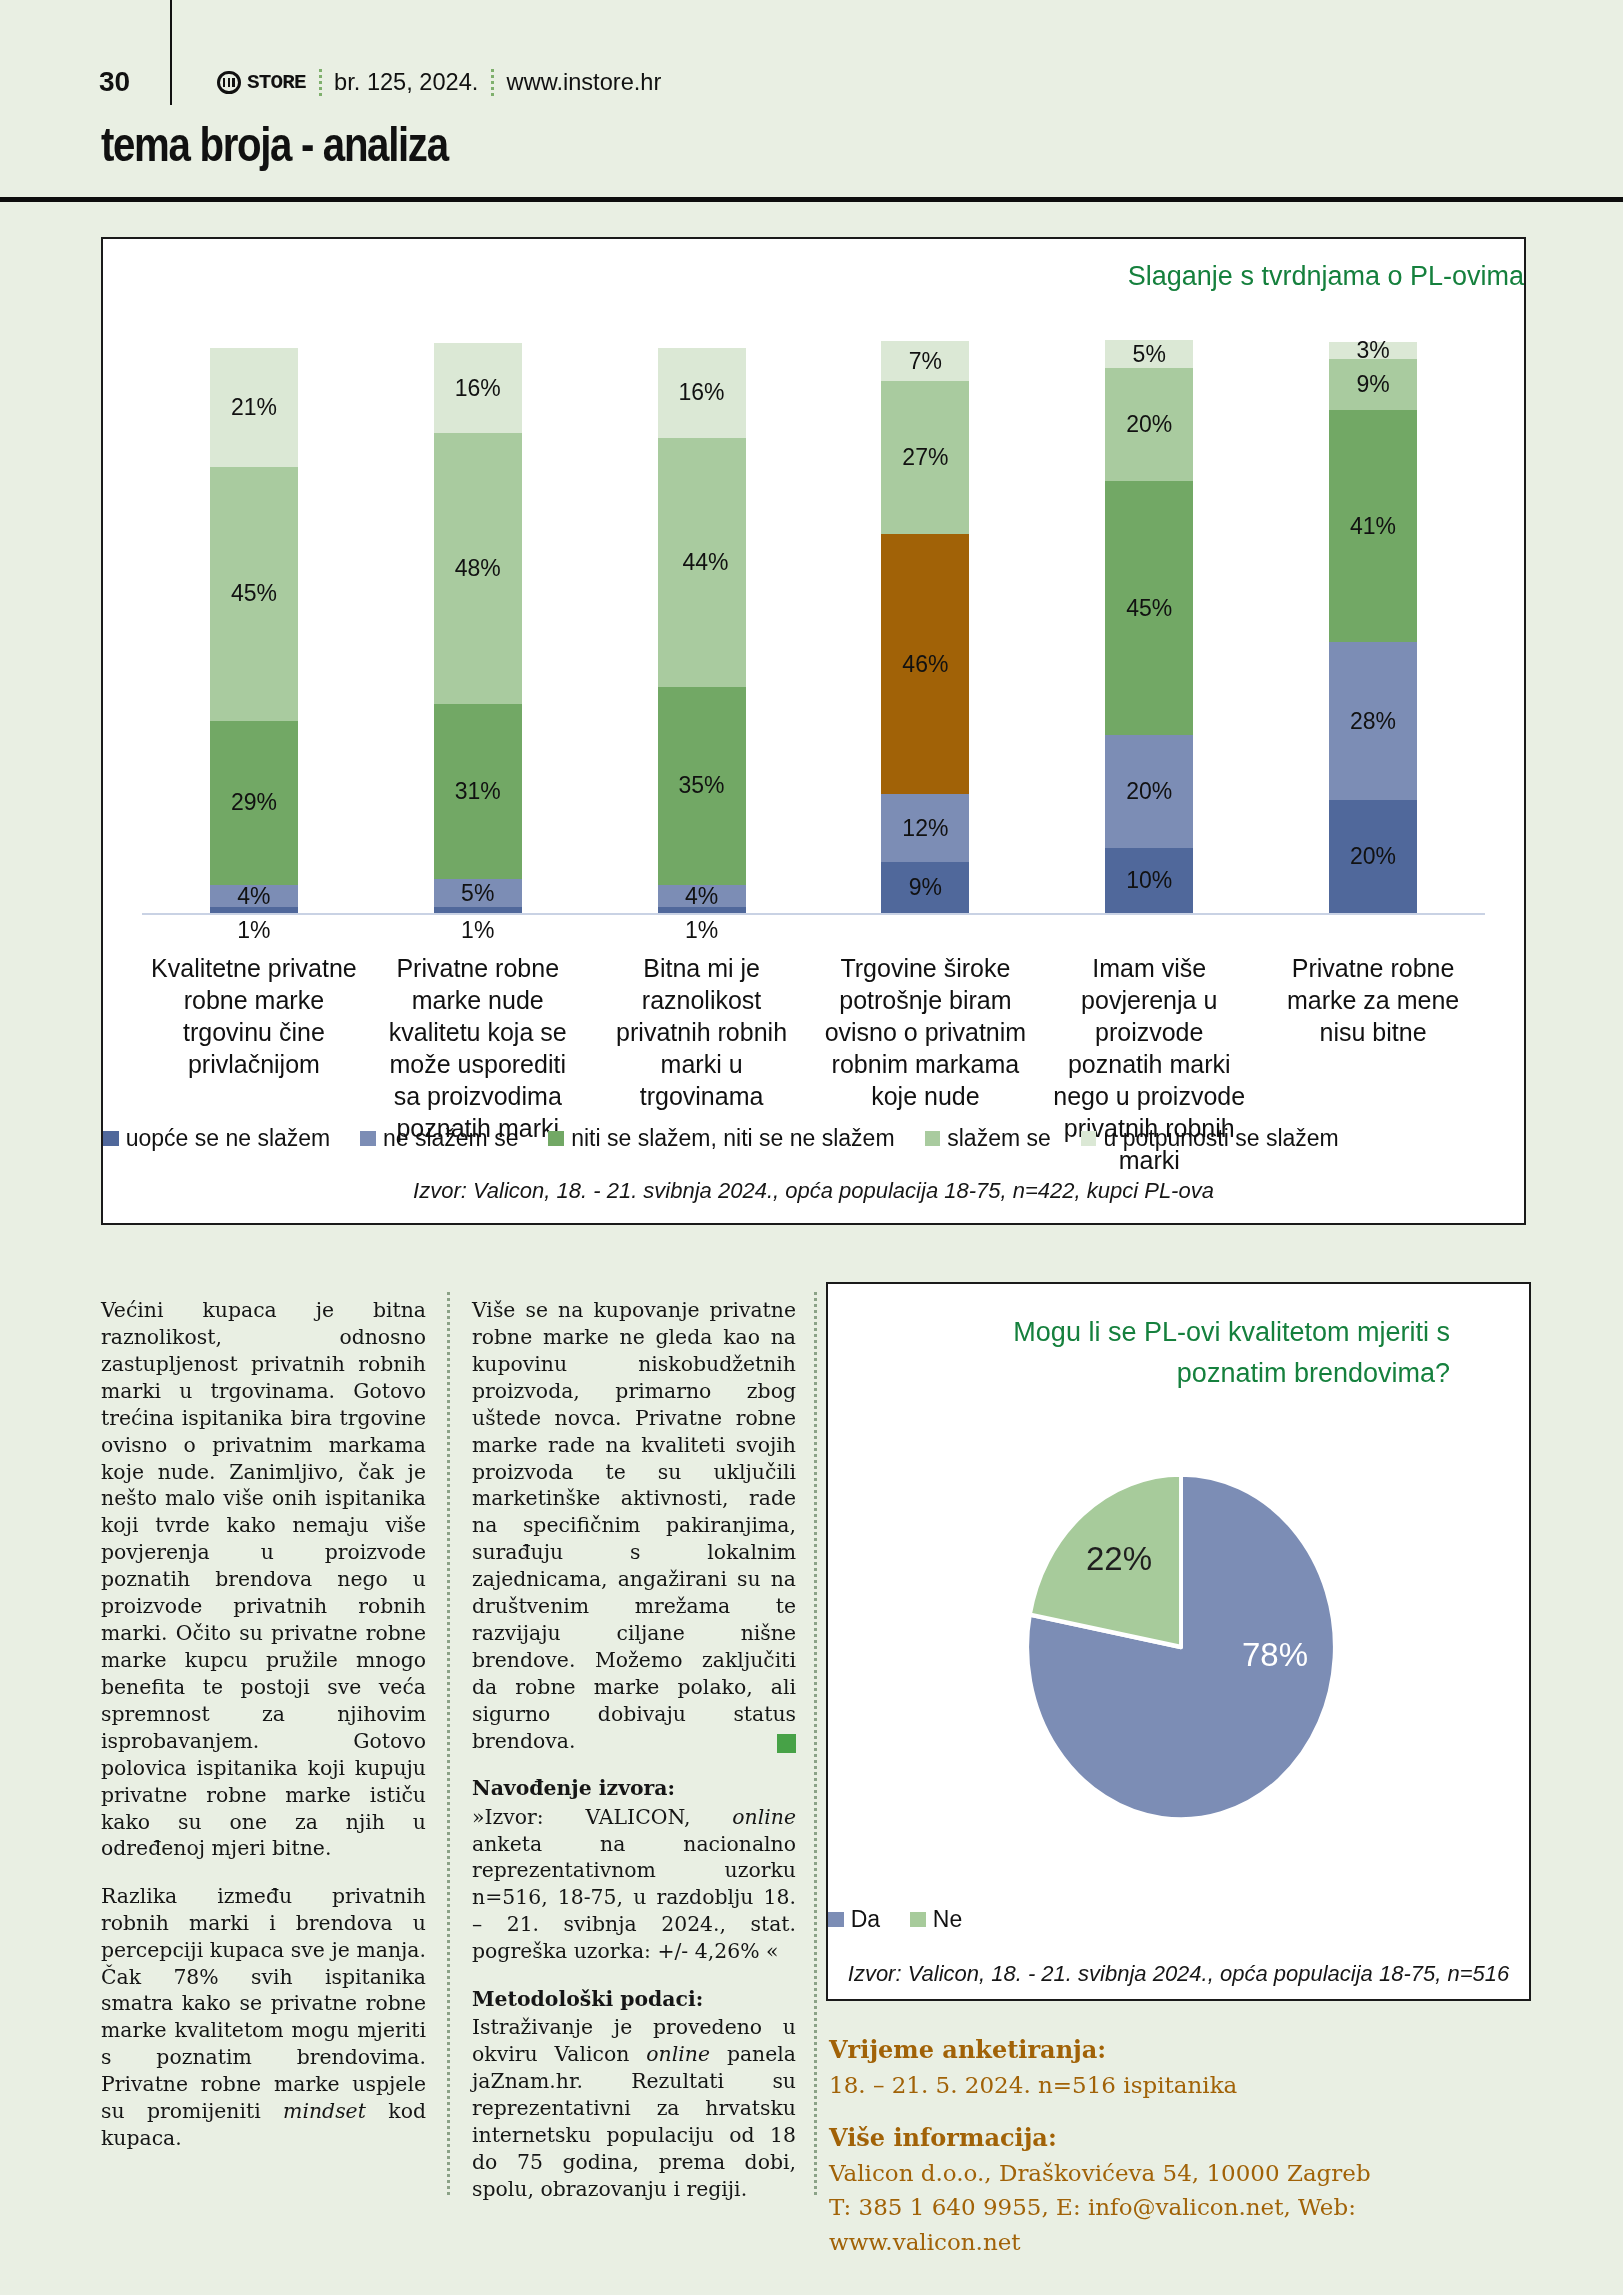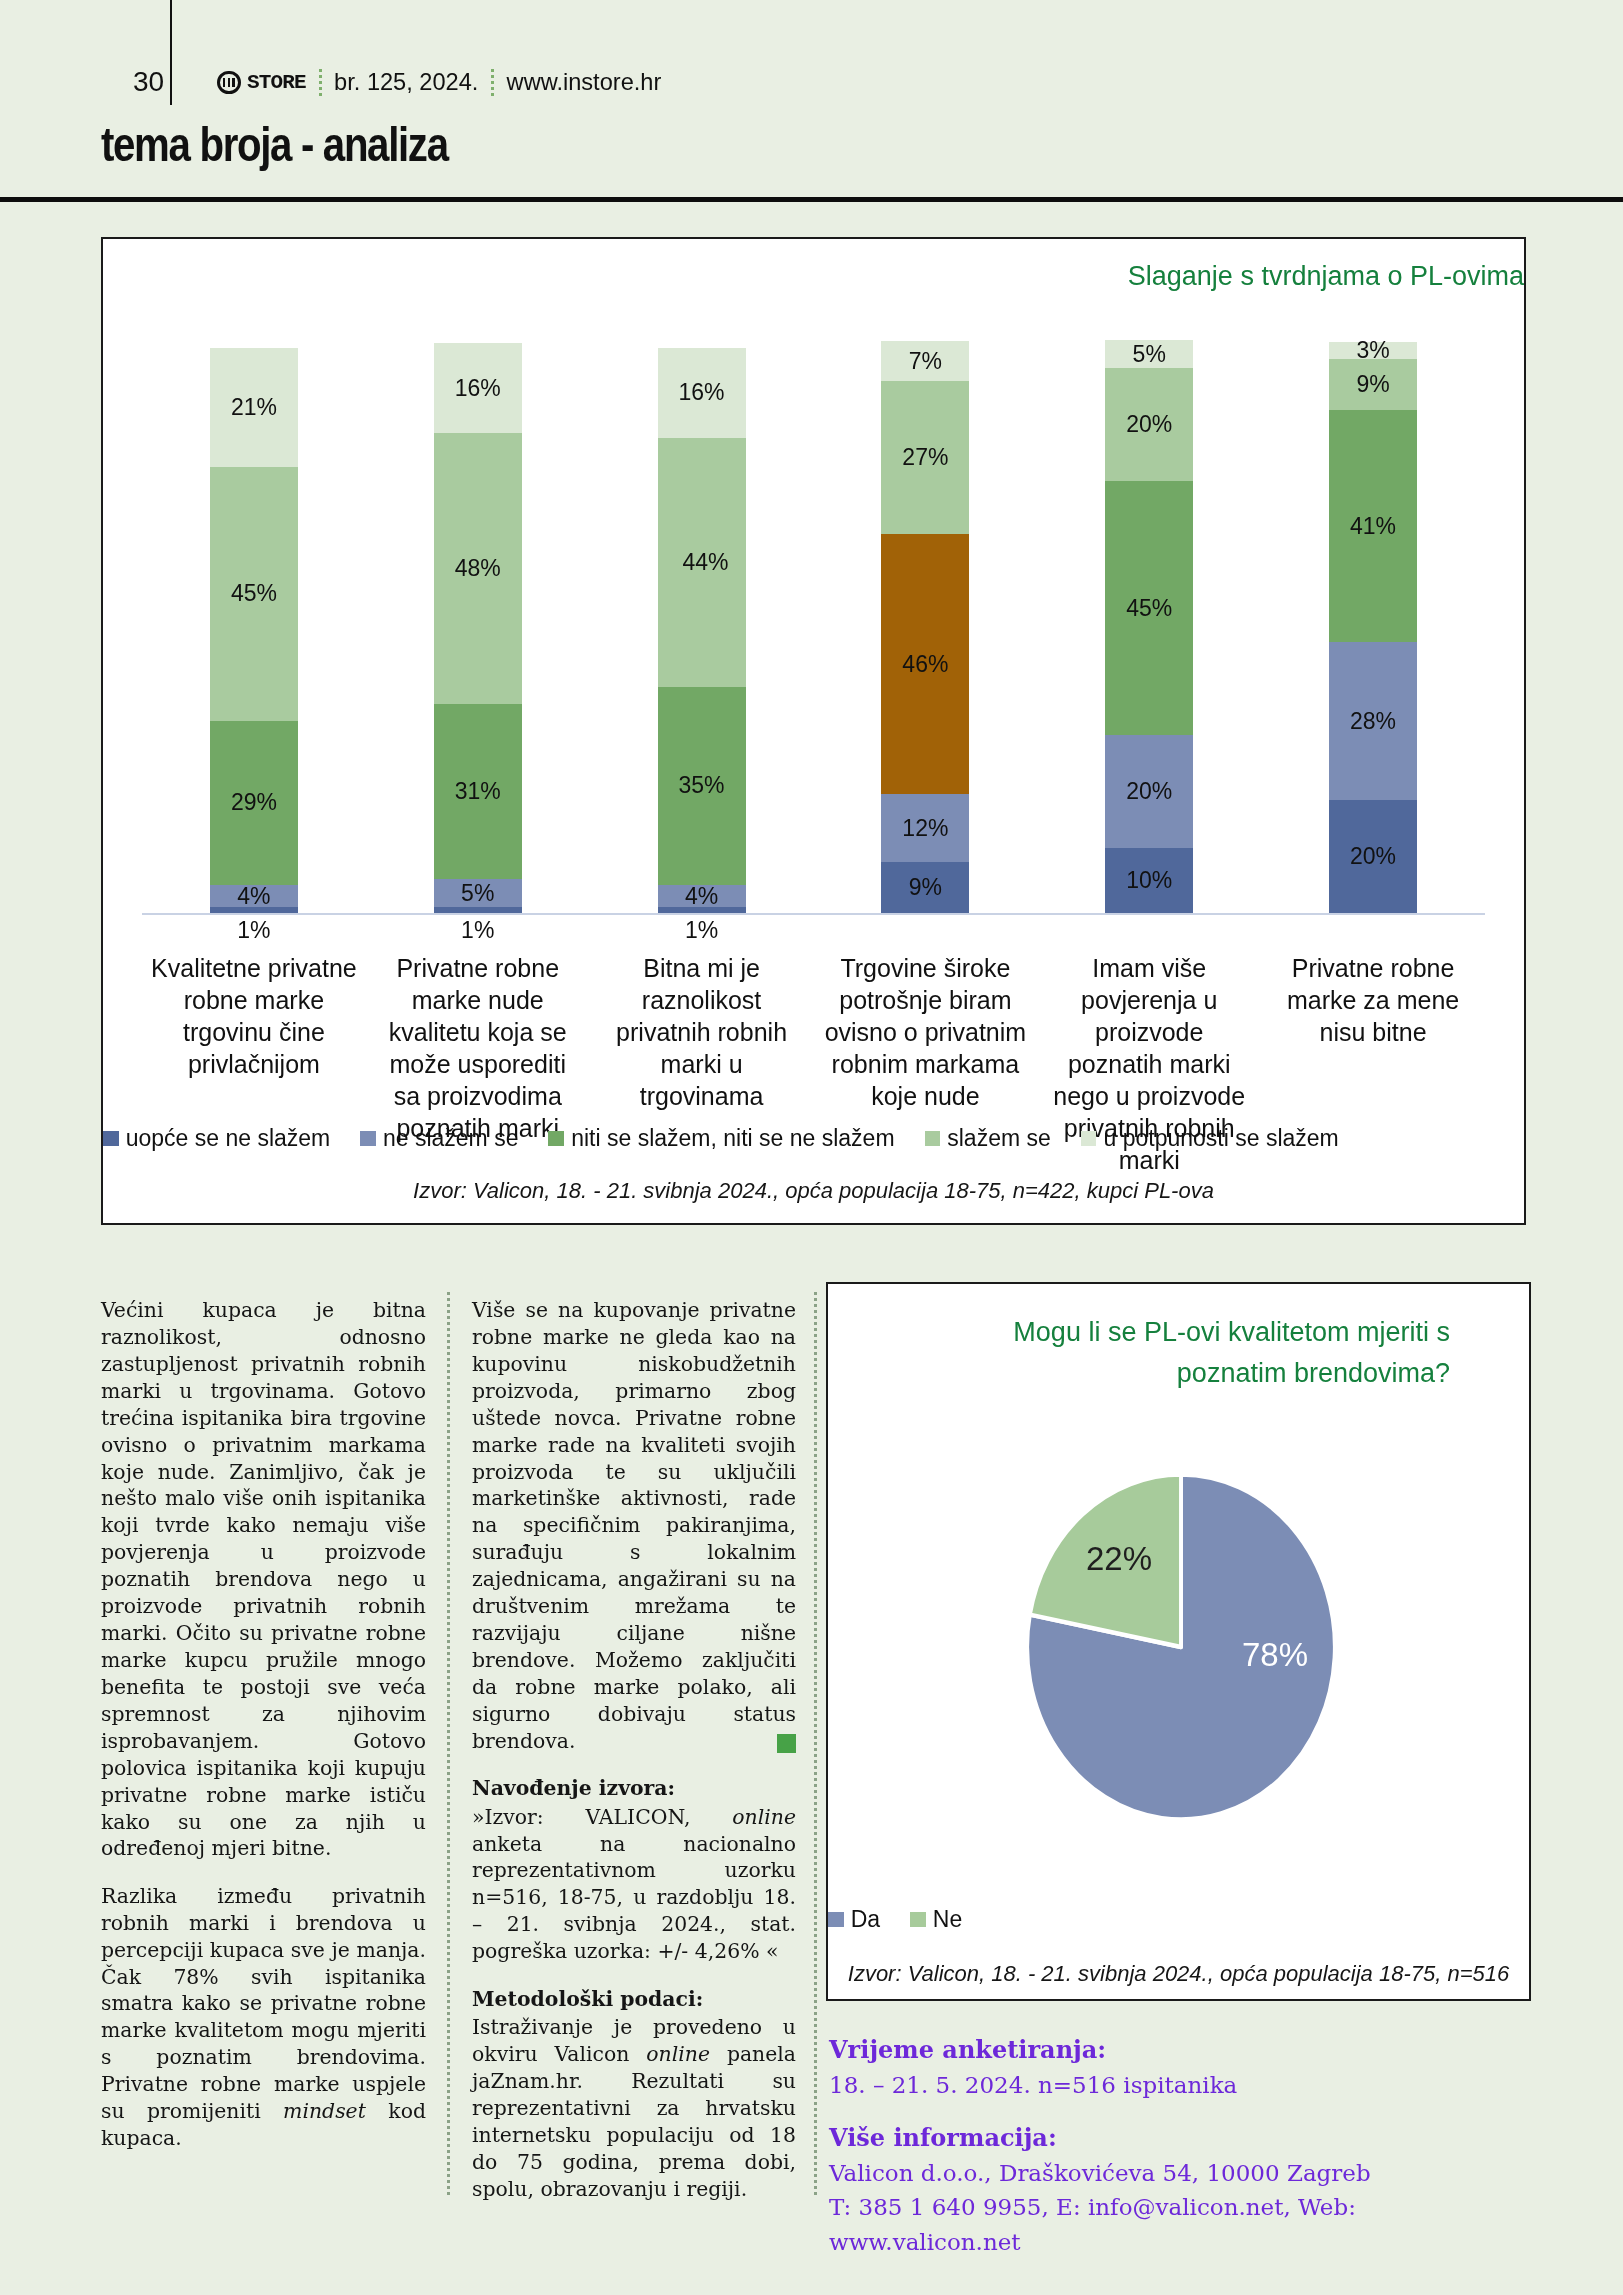--- a/index.html
+++ b/index.html
@@ -1,20 +1,20 @@
 <!DOCTYPE html>
 <html style="font-size:12.6px"><head>
 <meta charset="utf-8">
 <style>
   html,body{margin:0;padding:0;background:#e9efe3;}
   #page{position:relative;width:1623px;height:2295px;background:#e9efe3;
         font-family:"Liberation Sans",sans-serif;color:#111;overflow:hidden;}
 
   
-  .page-number{position:absolute;left:99px;top:66px;font-size:28px;font-weight:normal;margin-left:34px;}
+  .page-number{position:absolute;left:99px;top:66px;font-size:28px;font-weight:bold;}
   .header-rule-v{position:absolute;left:170px;top:0;width:2.4px;height:105px;background:#111;}
   #masthead{position:absolute;left:217px;top:69px;display:flex;align-items:center;gap:12.6px;font-size:23.6px;}
   .logo{display:flex;align-items:center;gap:6.3px;}
   .logo-circle{width:23.6px;height:23.6px;border:3.1px solid #111;border-radius:50%;
                display:flex;align-items:center;justify-content:center;gap:2.4px;box-sizing:border-box;}
   .logo-circle i{display:block;width:2.4px;height:9.4px;background:#111;}
   .logo-text{font-weight:800;font-size:21px;letter-spacing:-0.8px;font-family:Liberation Mono, monospace;}
   .dot-sep{height:27px;border-left:3.1px dotted #7fb06d;}
   .section-title{position:absolute;left:101px;top:116px;font-size:49px;font-weight:800;
                  letter-spacing:-1.6px;white-space:nowrap;transform:scaleX(.82);transform-origin:left center;}
@@ -57,21 +57,21 @@
   #pie-card{left:826px;top:1282px;width:705px;height:719px;}
   .pie-title{top:28px;line-height:1.5;padding:0 79px;}
   #pie-wrap{position:absolute;left:196px;top:187px;width:314px;height:352px;}
   #pie-wrap svg{position:absolute;inset:0;width:100%;height:100%;}
   .pie-label{position:absolute;transform:translate(-50%,-50%);font-size:33px;line-height:1;}
   #pie-legend{top:622px;}
   #pie-source{top:677px;}
 
   
   #info{position:absolute;left:829px;top:2032px;width:722px;
-        font-family:"DejaVu Serif","Liberation Serif",serif;font-size:23px;line-height:1.5;color:#6d28d9;}
+        font-family:"DejaVu Serif","Liberation Serif",serif;font-size:23px;line-height:1.5;color:#a16207;}
   .info-heading{font-weight:bold;font-size:24px;}
   .info-gap{height:17.3px;}
 </style>
 </head>
 <body>
 
 <div id="page">
 
   <div class="page-number">30</div>
   <div class="header-rule-v"></div>

